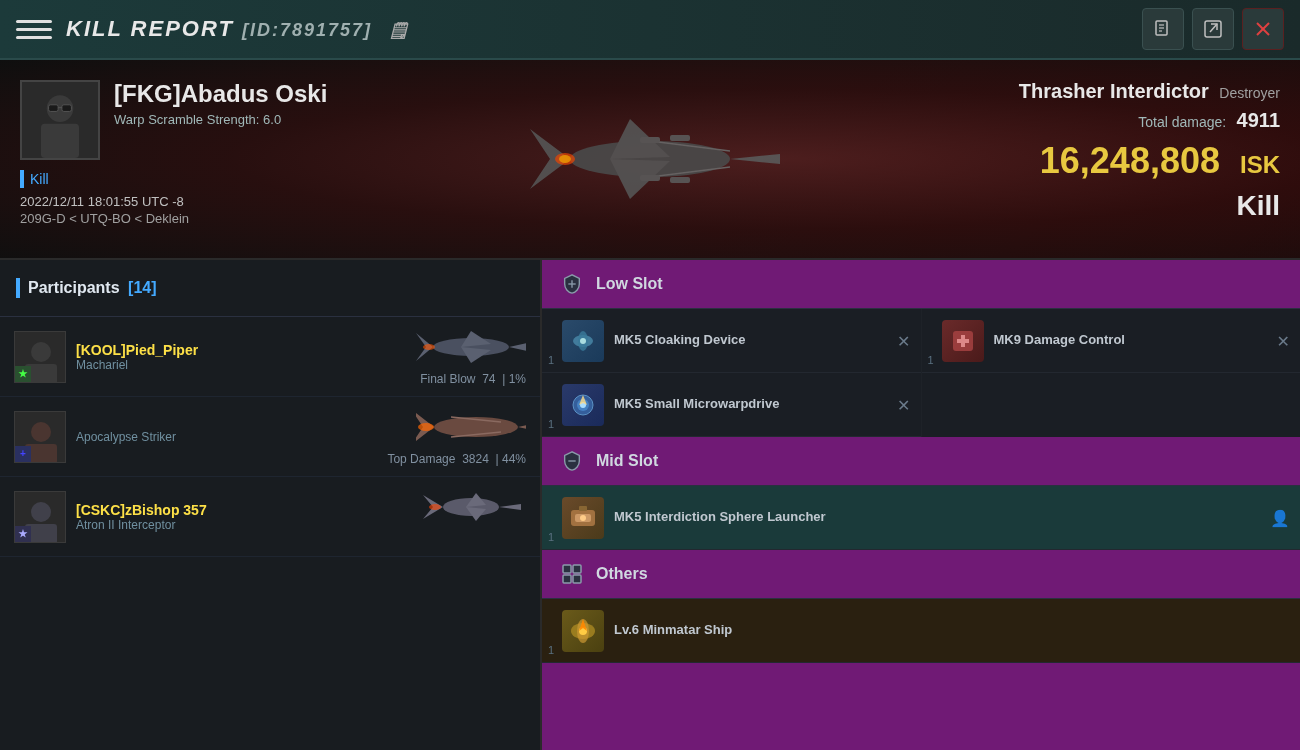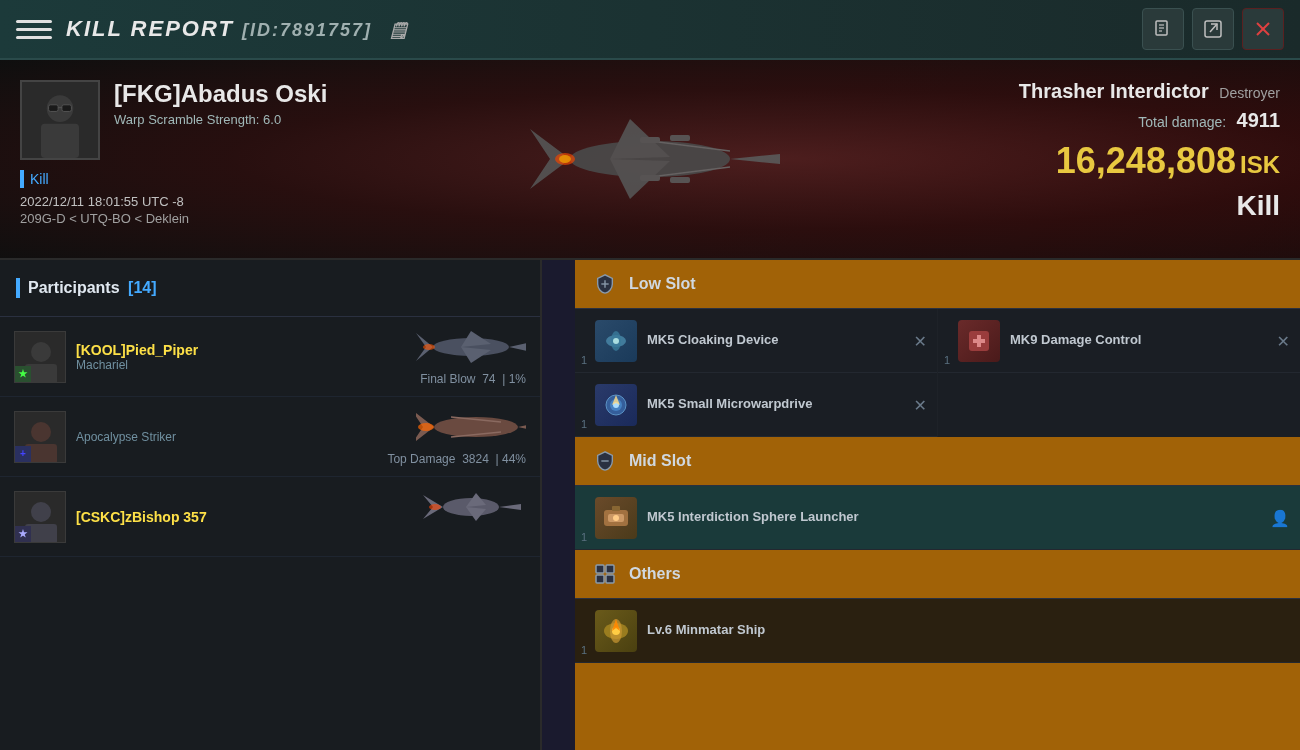--- a/index.html
+++ b/index.html
@@ -118,21 +118,21 @@
       position: absolute; right: 20px; top: 20px; z-index: 2;
       text-align: right;
     }
     .ship-class {
       font-size: 20px; font-weight: bold; color: #e8e8e8;
     }
     .ship-type { font-size: 14px; color: #a0a0a0; display: inline; }
     .total-damage-row { margin-top: 6px; }
     .damage-label { font-size: 14px; color: #a0b8b8; }
     .damage-value { font-size: 20px; color: #e8e8e8; font-weight: bold; margin-left: 6px; }
-    .isk-row { margin-top: 8px; display: flex; align-items: baseline; justify-content: flex-end; gap: 4px; }
+    .isk-row { margin-top: 8px; display: flex; align-items: baseline; justify-content: flex-end; gap: 20px; }
     .isk-value { font-size: 36px; font-weight: bold; color: #e8c840; }
     .isk-label { font-size: 24px; font-weight: bold; color: #e8c840; }
     .kill-result {
       font-size: 28px; font-weight: bold; color: #e8e8e8;
       text-align: right; margin-top: 8px;
     }
 
     
     .main-content {
       display: flex;
@@ -192,23 +192,22 @@
     }
     .participant-ship-img {
       position: absolute; right: 14px; top: 8px;
       width: 110px; height: 45px;
       display: flex; align-items: center; justify-content: flex-end;
     }
 
     
     .right-panel {
       flex: 1;
-      background: #a16207;
+      background: #701a75;
       overflow-y: auto;
-      margin-left: 33px;
     }
 
     .section-header {
       display: flex; align-items: center; gap: 10px;
       padding: 10px 16px;
       border-bottom: 1px solid #2a3040;
     }
     .section-icon {
       width: 28px; height: 28px;
       display: flex; align-items: center; justify-content: center;
@@ -464,20 +463,21 @@
       <div class="participant-avatar">
         <svg width="52" height="52" viewBox="0 0 52 52">
           <rect width="52" height="52" fill="#2a2a2a"></rect>
           <circle cx="26" cy="20" r="10" fill="#40404a"></circle>
           <rect x="10" y="32" width="32" height="20" rx="3" fill="#40404a"></rect>
         </svg>
         <div class="participant-badge badge-shield">★</div>
       </div>
       <div class="participant-info">
         <div class="participant-name">[CSKC]zBishop 357</div>
+        <div class="participant-ship">Atron II Interceptor</div>
       </div>
       <div class="participant-ship-img">
         <svg width="110" height="45" viewBox="0 0 110 45">
           <g transform="translate(55,22)">
             <ellipse cx="0" cy="0" rx="28" ry="9" fill="#5a5a6a"></ellipse>
             <polygon points="28,0 50,-3 50,3" fill="#6a6a7a"></polygon>
             <polygon points="-28,0 -48,-12 -38,0 -48,12" fill="#6a6a7a"></polygon>
             <polygon points="-5,0 5,-14 15,-2" fill="#6a6a7a"></polygon>
             <polygon points="-5,0 5,14 15,2" fill="#6a6a7a"></polygon>
             <ellipse cx="-36" cy="0" rx="6" ry="3" fill="#ff4400" opacity="0.6"></ellipse>

